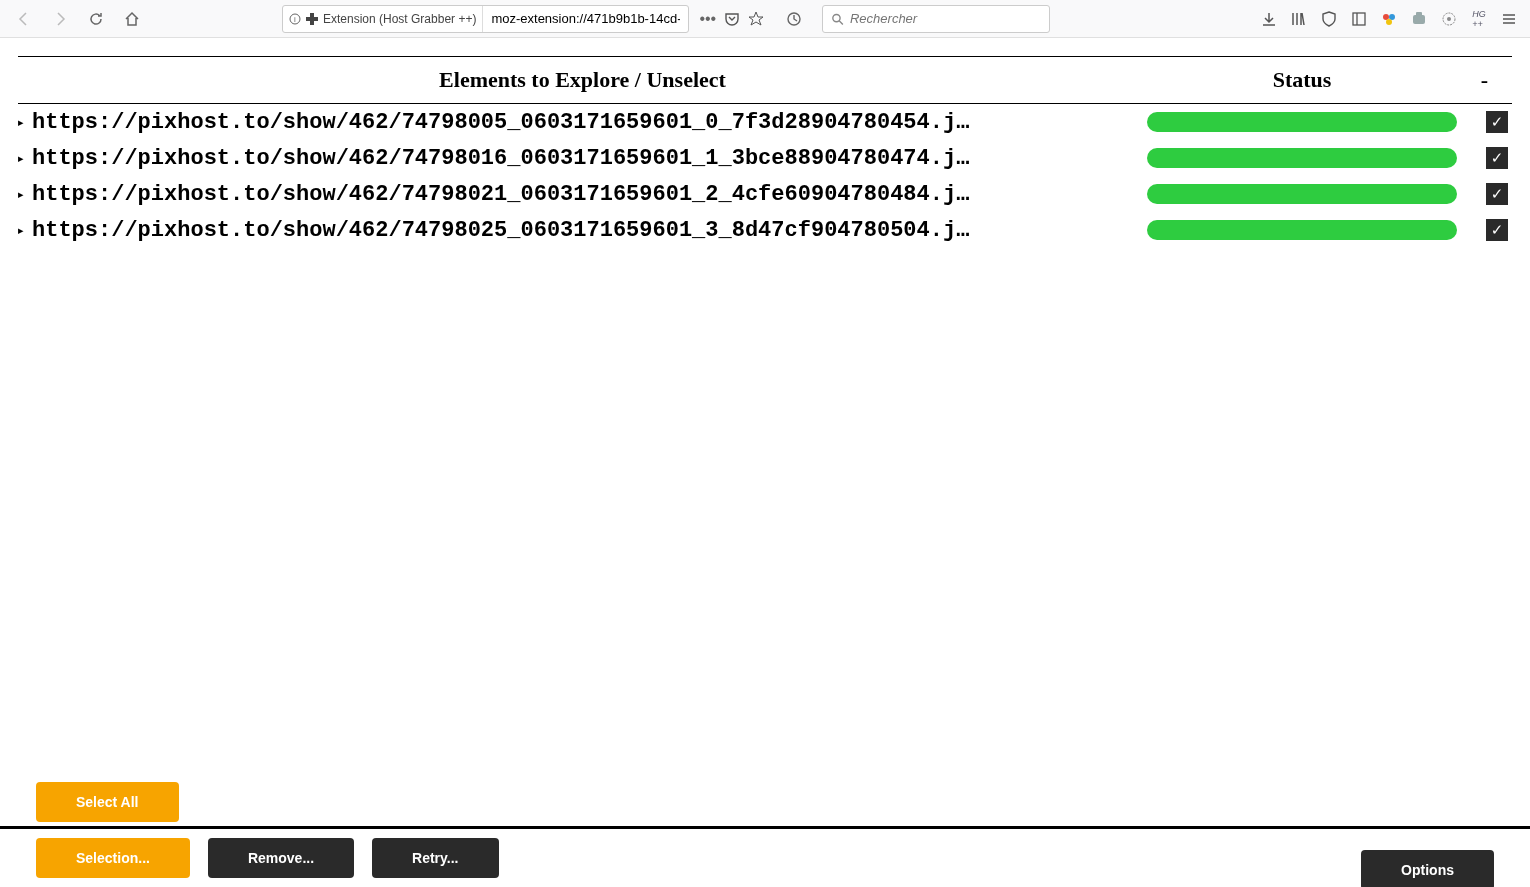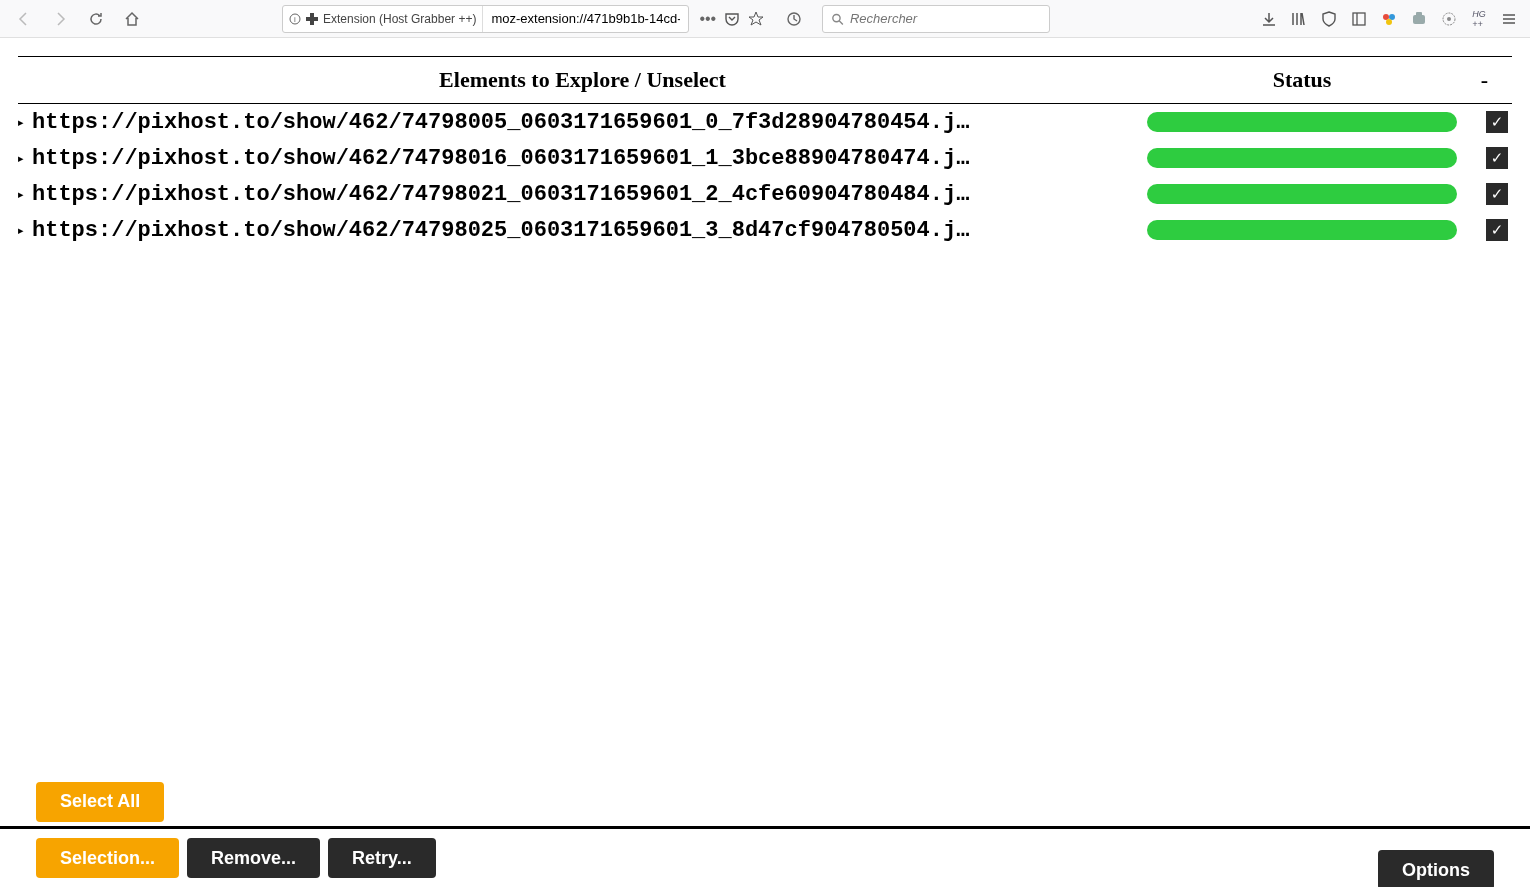--- a/index.html
+++ b/index.html
@@ -202,29 +202,29 @@
     }
     .action-bar {
       position: absolute;
       bottom: 0;
       left: 0;
       right: 0;
       height: 58px;
       display: flex;
       align-items: center;
       padding: 0 36px;
-      gap: 8px;
+      gap: 18px;
     }
     .btn {
       height: 40px;
       border: none;
       border-radius: 4px;
-      font-size: 18px;
+      font-size: 14px;
       font-weight: bold;
-      padding: 0 24px;
+      padding: 0 40px;
       cursor: pointer;
       font-family: inherit;
     }
     .btn-orange {
       background: #f7a400;
       color: #fff;
     }
     .btn-dark {
       background: #2a2a2a;
       color: #fff;

